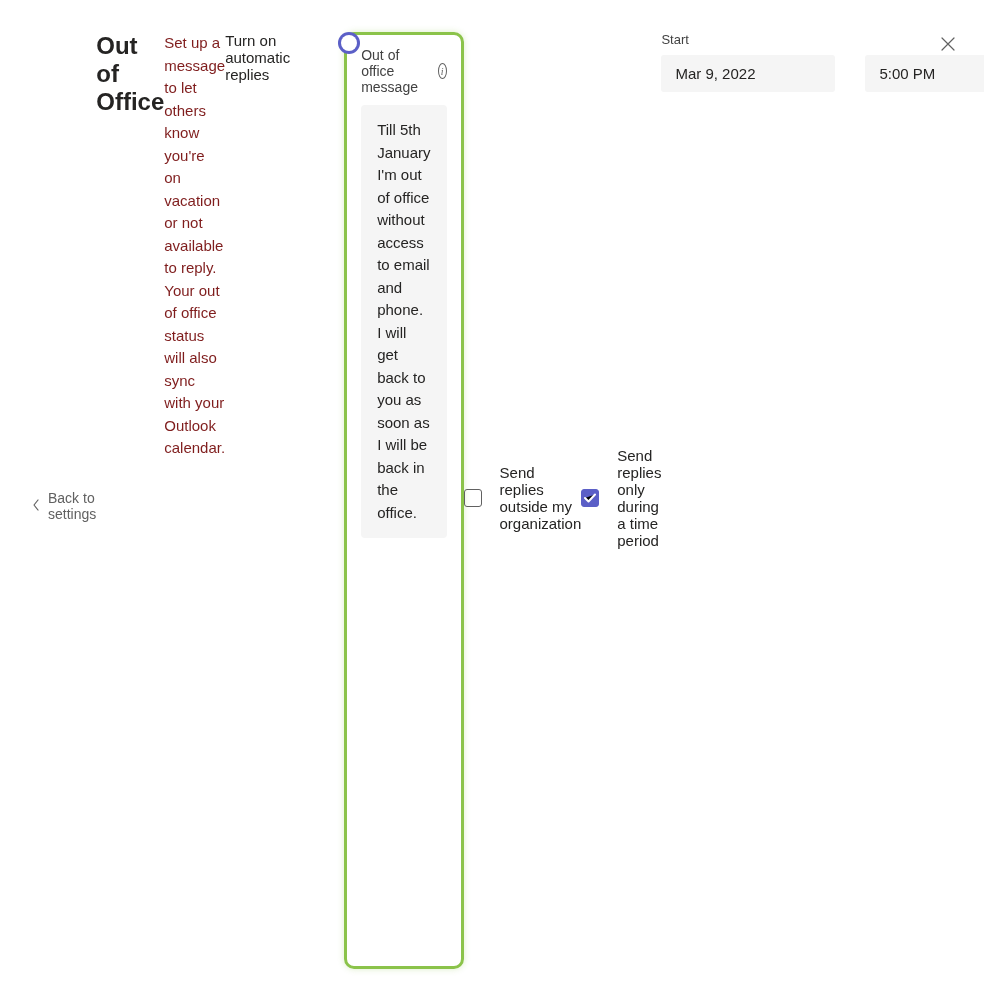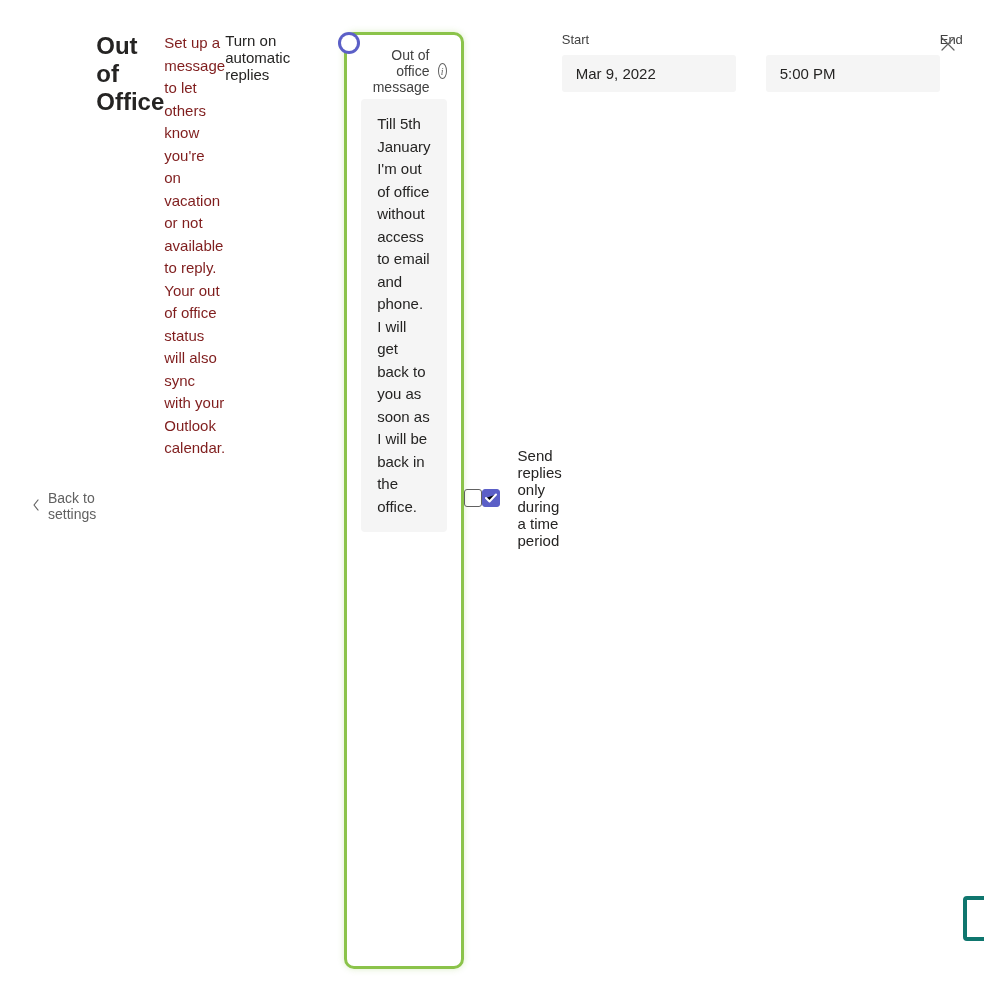--- a/index.html
+++ b/index.html
@@ -84,22 +84,21 @@
       padding: 12px 14px 14px 14px;
       margin-left: -16px;
       width: 738px;
       margin-bottom: 22px;
       box-shadow: 0 0 6px rgba(139,195,74,0.3);
     }
     .field-label-row {
       display: flex;
       align-items: center;
       gap: 8px;
-      margin-bottom: 4px;
-      text-align: right;
+      margin-bottom: 10px;
     }
     .field-label {
       font-size: 14px;
       color: #424242;
     }
     .info-icon {
       width: 16px;
       height: 16px;
       border: 1px solid #616161;
       border-radius: 50%;
@@ -237,20 +236,21 @@
       <span class="field-label">Out of office message</span>
       <span class="info-icon">i</span>
     </div>
     <div class="message-box">Till 5th January I'm out of office without access to email and phone. I will get back to you as soon as I will be back in the office.</div>
   </div>
 
   <div class="checkbox-row">
     <div class="checkbox">
       
     </div>
+    <span class="checkbox-label">Send replies outside my organization</span>
   </div>
 
   <div class="checkbox-row">
     <div class="checkbox checked">
       <svg width="12" height="10" viewBox="0 0 12 10">
         <path d="M1 5L4.5 8.5L11 1.5" stroke="#fff" stroke-width="2" stroke-linecap="round" stroke-linejoin="round"></path>
       </svg>
     </div>
     <span class="checkbox-label">Send replies only during a time period</span>
   </div>

